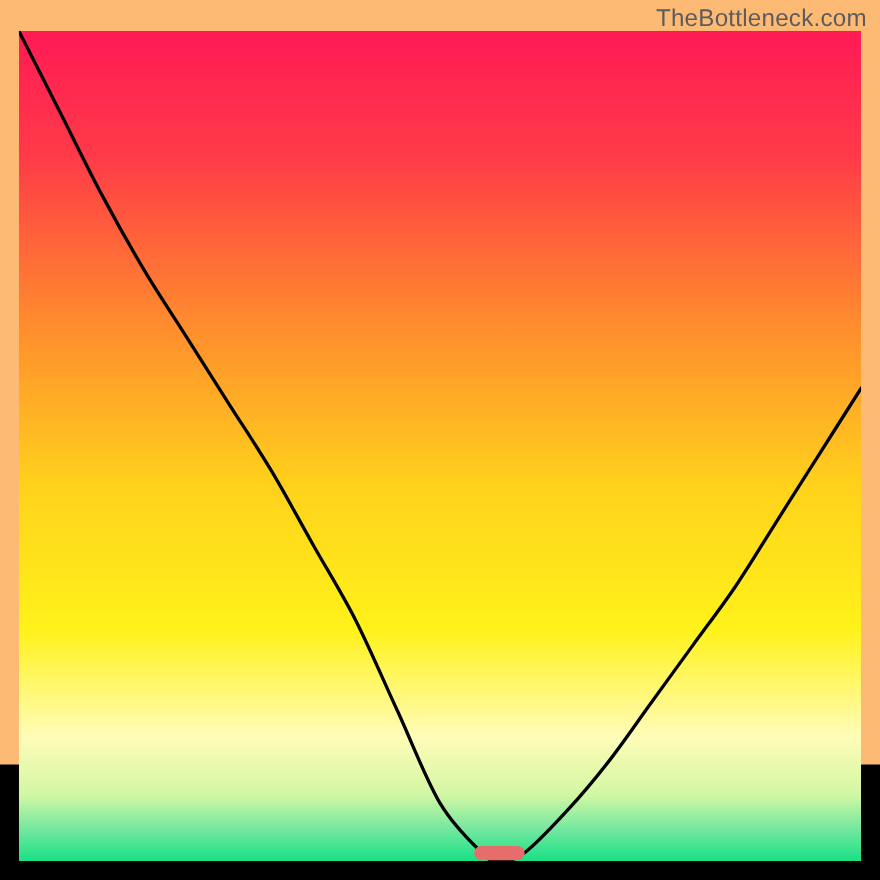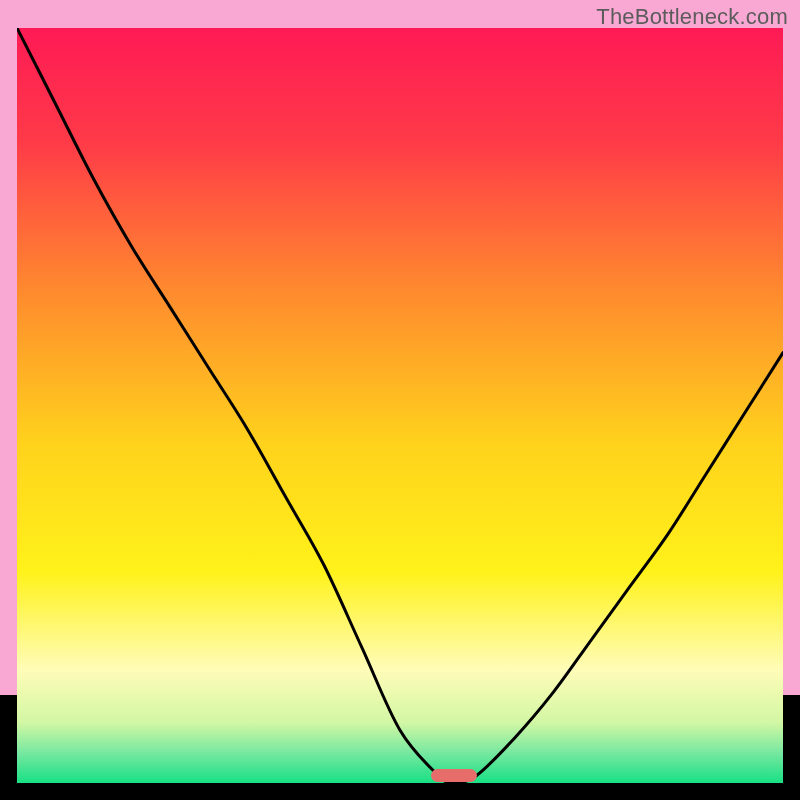--- a/index.html
+++ b/index.html
@@ -8,21 +8,21 @@
     width: 800px;
     height: 800px;
     background: #000;
     overflow: hidden;
     font-family: Arial, Helvetica, sans-serif;
   }
   .frame {
     position: relative;
     width: 800px;
     height: 695px;
-    background: #f9a8d4;
+    background: #fdba74;
   }
   .watermark {
     position: absolute;
     top: 4px;
     right: 12px;
     color: #5c5c5c;
     font-size: 22px;
     font-weight: 500;
     letter-spacing: 0.2px;
     z-index: 10;

